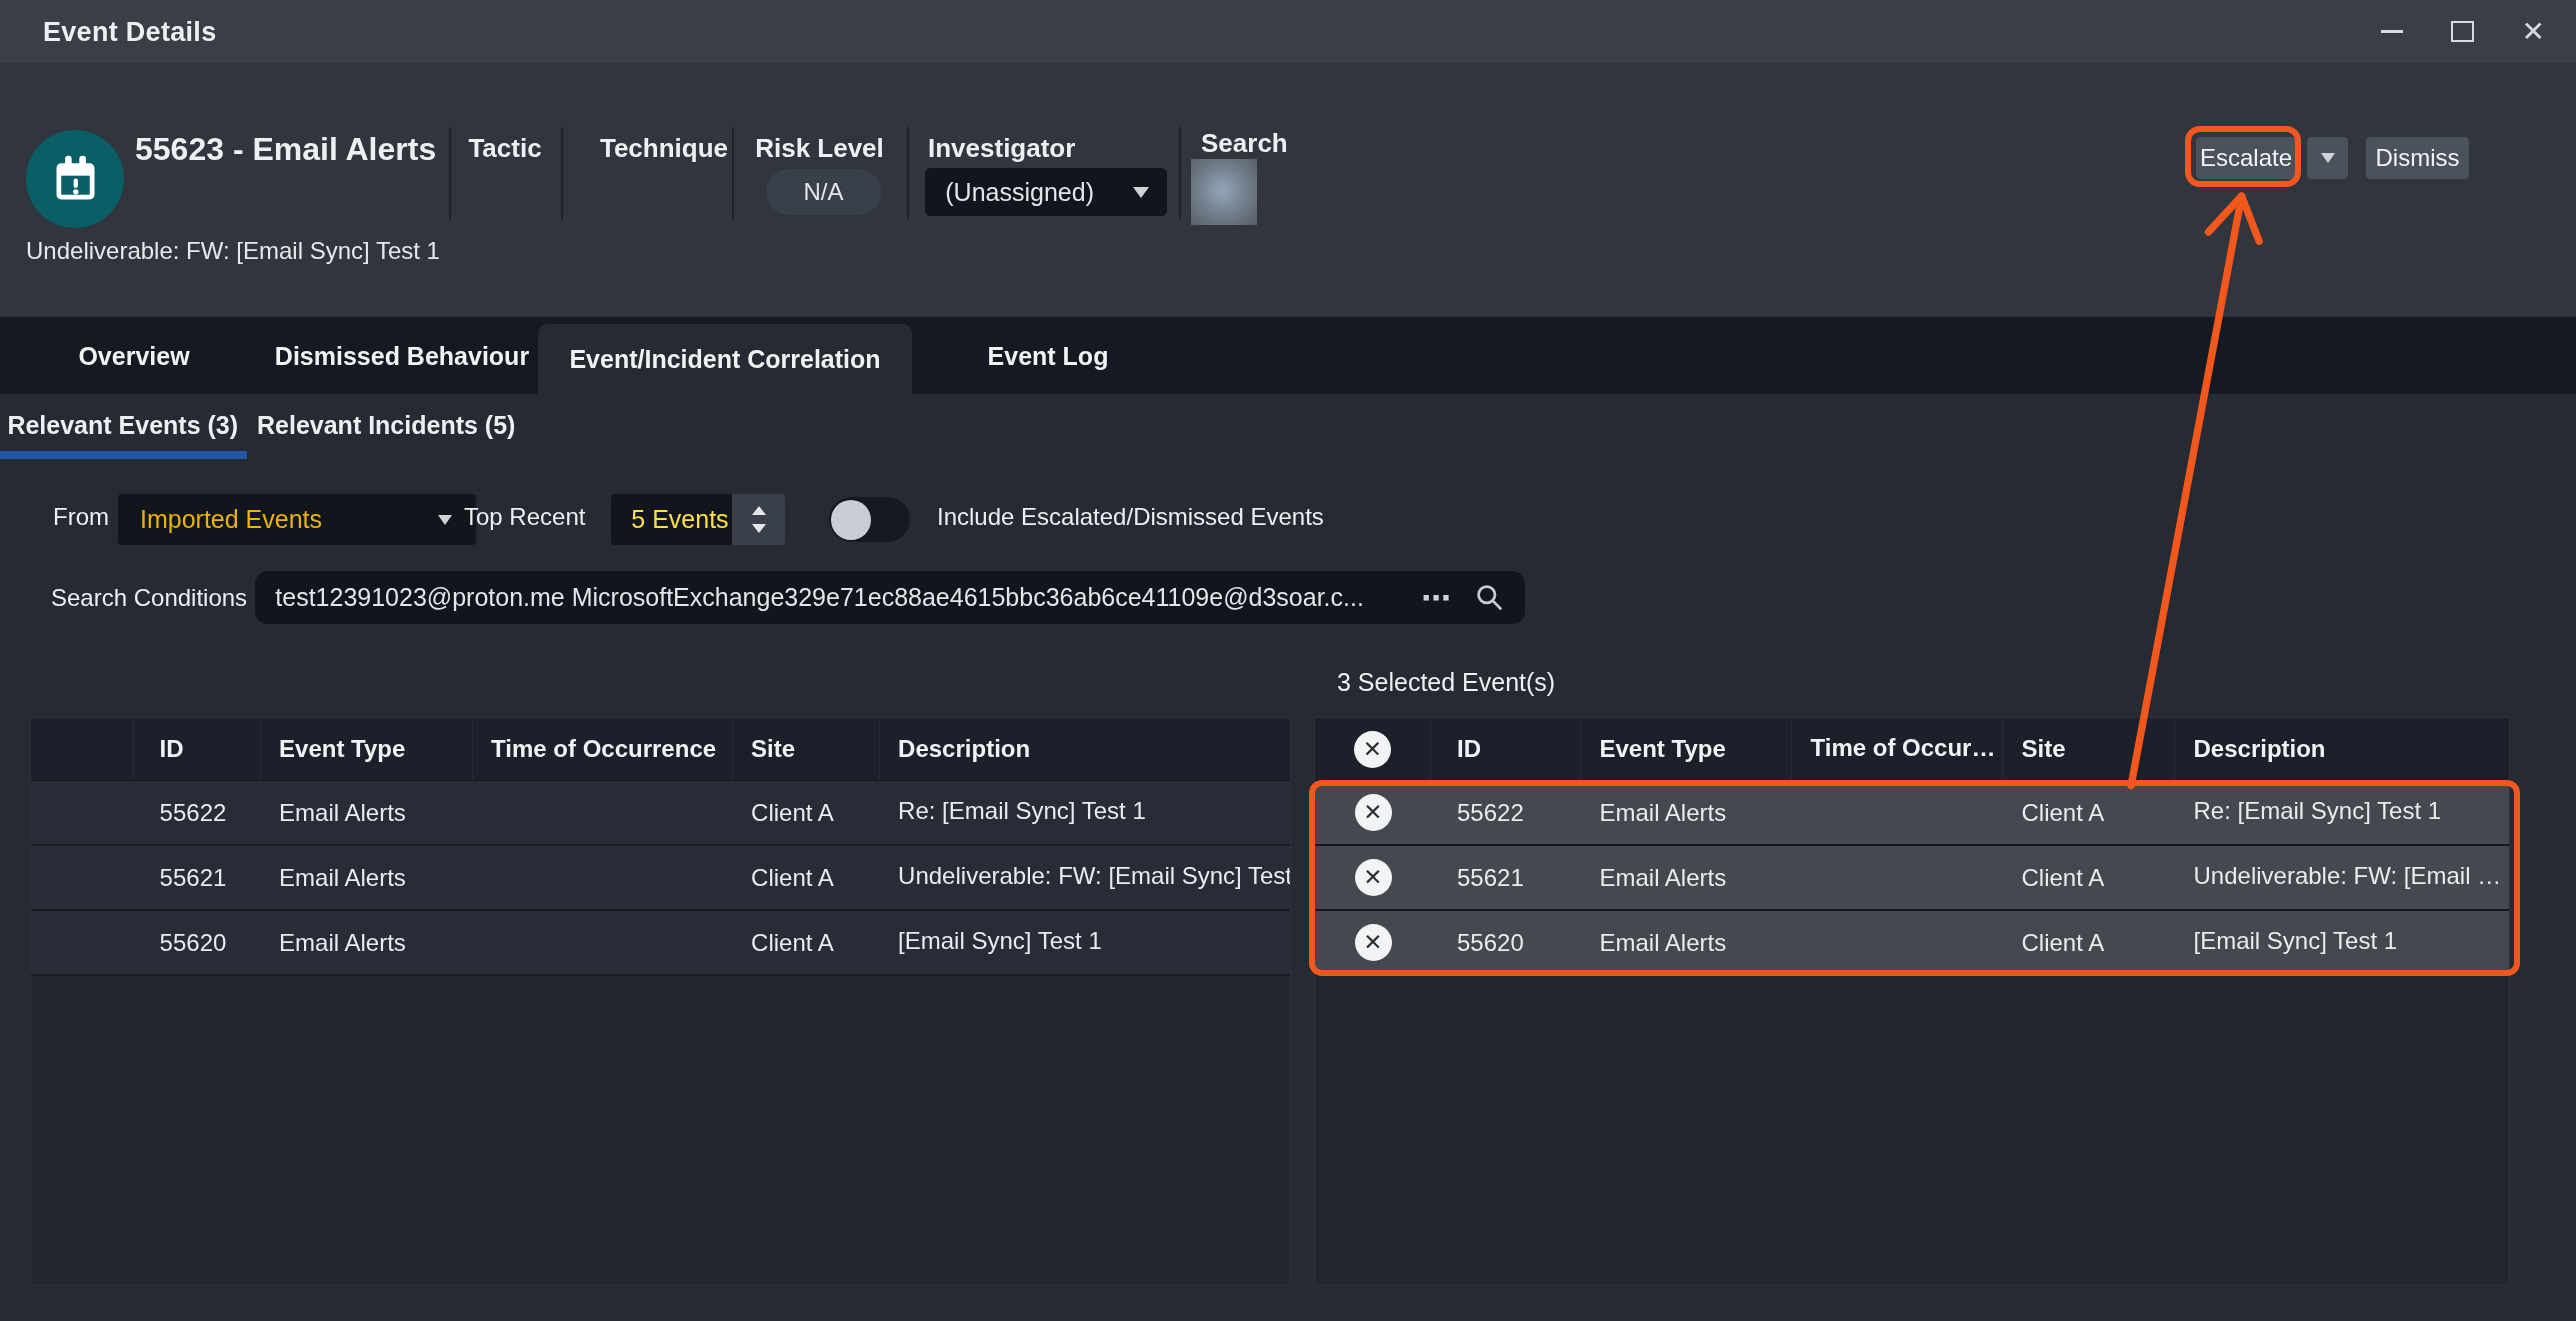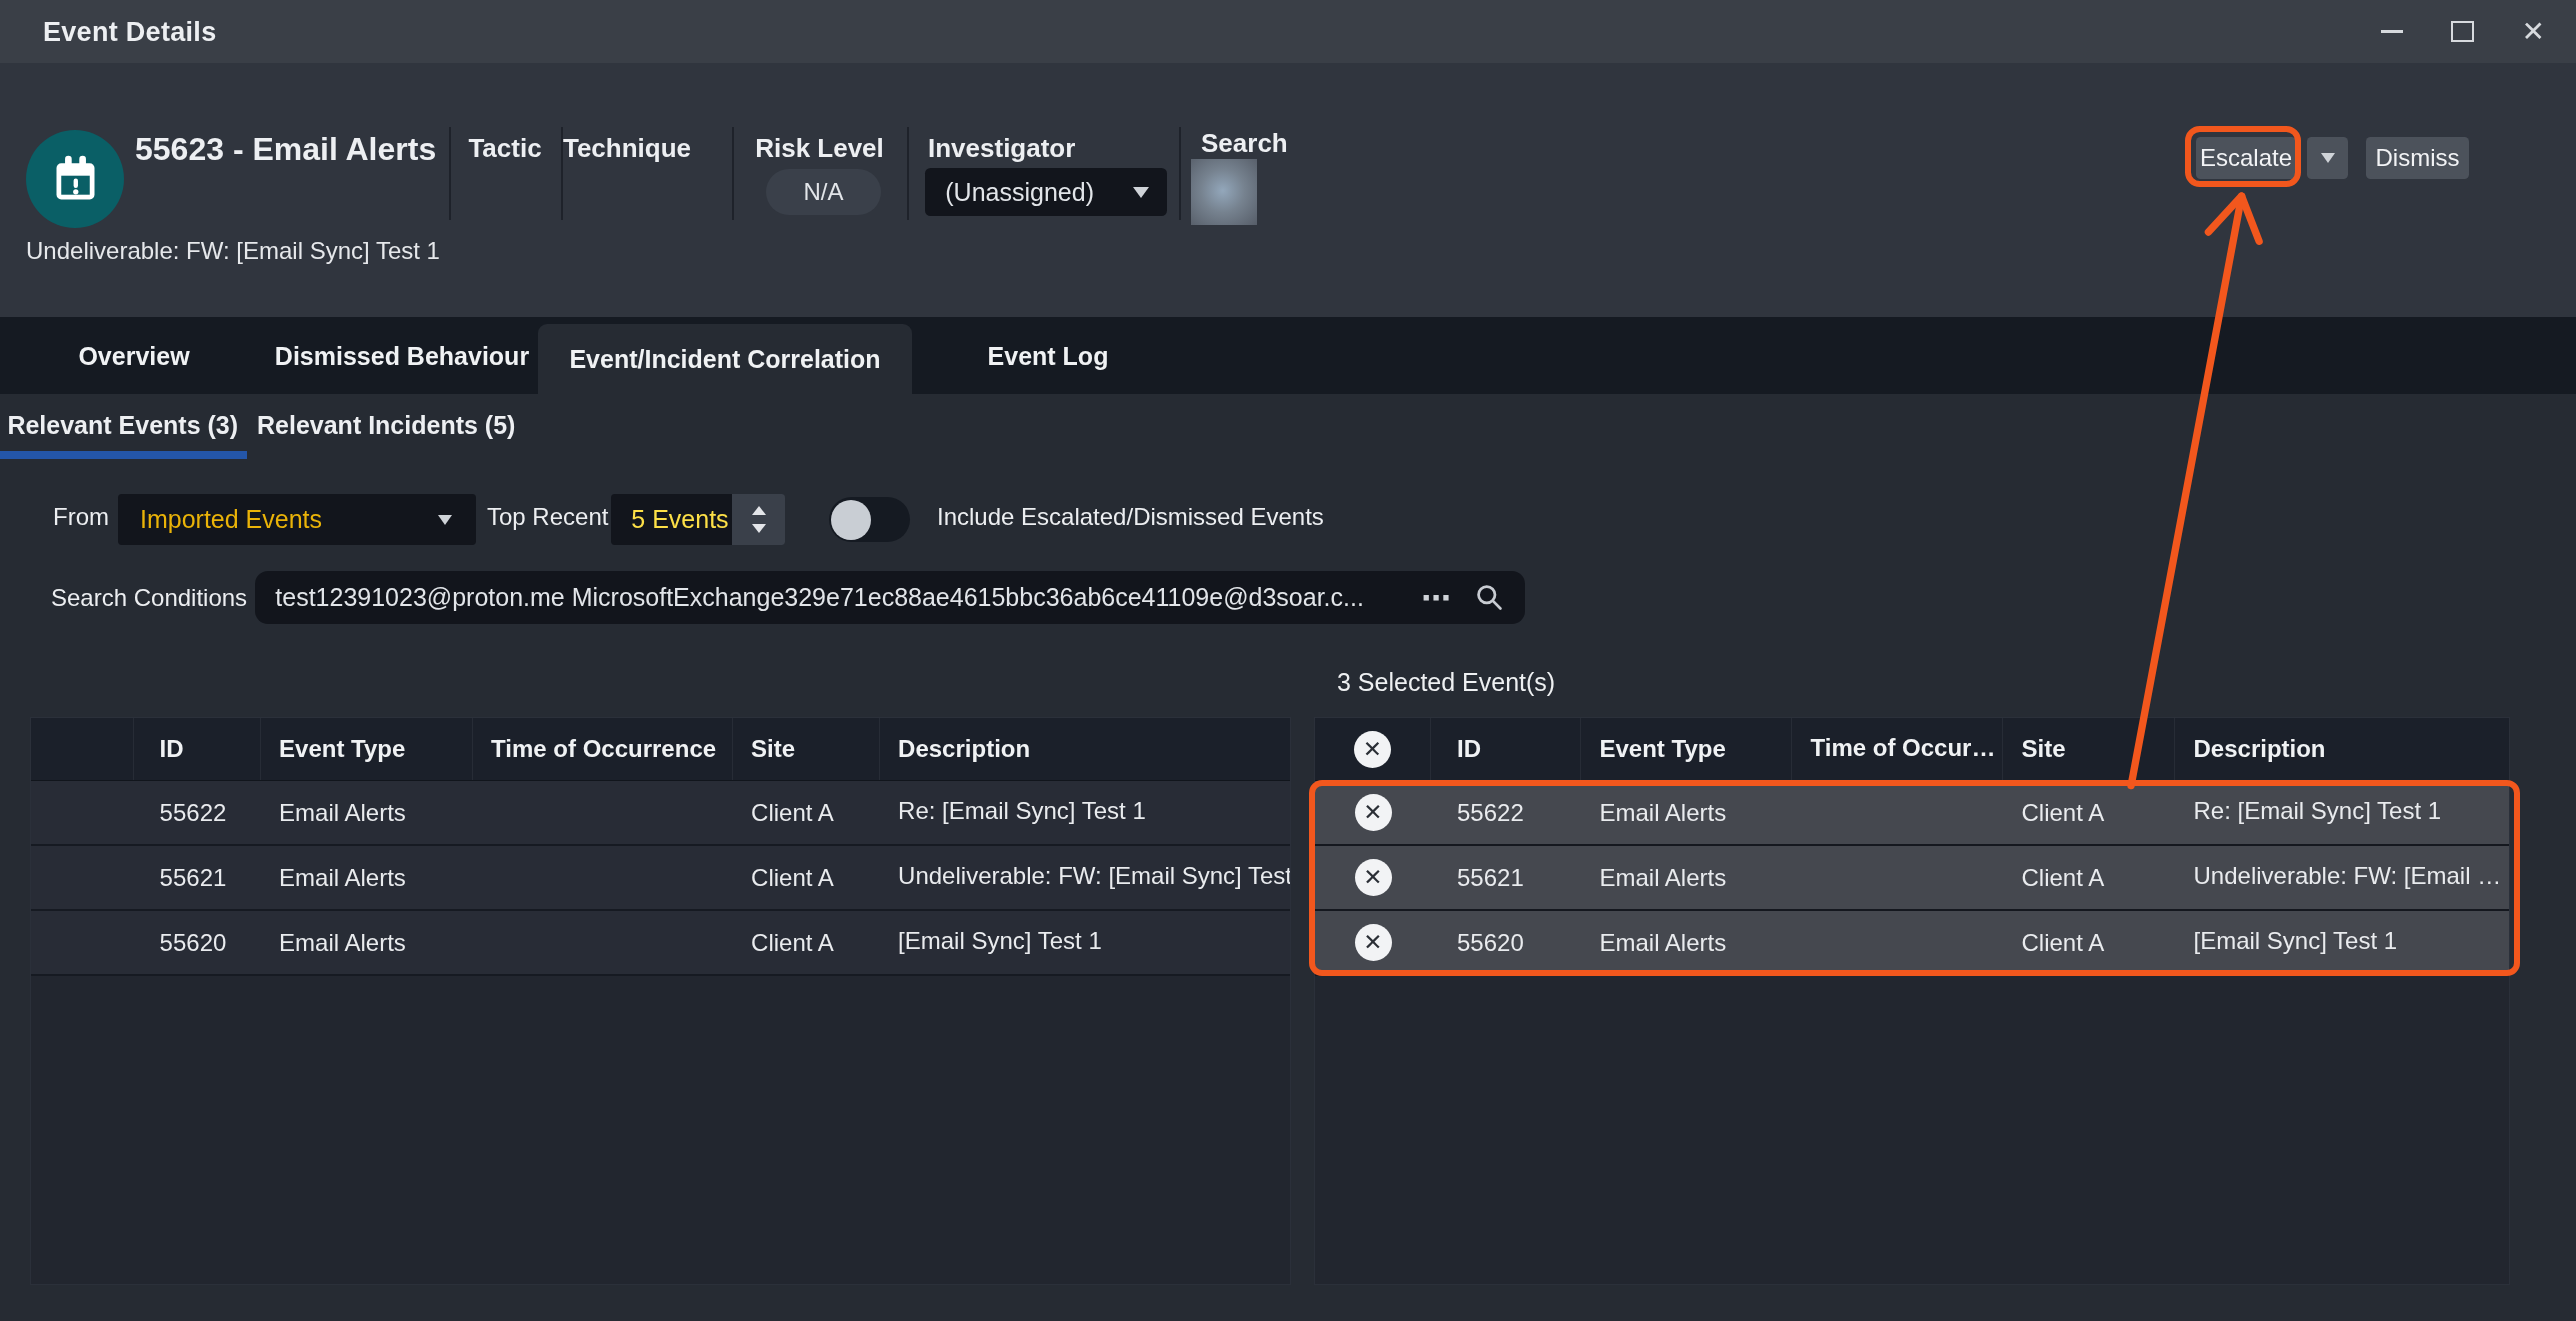--- a/index.html
+++ b/index.html
@@ -159,21 +159,21 @@
     </div>
     <div class="header-title">55623 - Email Alerts</div>
 
     <div class="hdiv" style="left:449px"></div>
     <div class="hdiv" style="left:561px"></div>
     <div class="hdiv" style="left:732px"></div>
     <div class="hdiv" style="left:907px"></div>
     <div class="hdiv" style="left:1179px"></div>
 
     <div class="hlabel" style="left:449px;width:112px">Tactic</div>
-    <div class="hlabel" style="left:544px;width:166px">Technique</div>
+    <div class="hlabel" style="left:581px;width:166px">Technique</div>
     <div class="hlabel" style="left:732px;width:175px">Risk Level</div>
     <div class="risk-pill">N/A</div>
 
     <div class="hlabel" style="left:928px;text-align:left">Investigator</div>
     <div class="inv-dd">
       <span class="inv-dd-value">(Unassigned)</span>
       <span class="caret-down"></span>
     </div>
 
     <div class="viewers-label">Search</div>
@@ -198,21 +198,21 @@
   <div class="content">
     <div class="subtab subtab-events">Relevant Events (3)</div>
     <div class="subtab subtab-incidents">Relevant Incidents (5)</div>
     <div class="subtab-underline" style="background:#2456a8"></div>
 
     <div class="filter-label from-label">From</div>
     <div class="from-dd">
       <span class="from-dd-value">Imported Events</span>
       <span class="caret-down"></span>
     </div>
-    <div class="filter-label toprecent-label" style="left:487px;top:109px">Top Recent</div>
+    <div class="filter-label toprecent-label" style="left:464px;top:109px">Top Recent</div>
     <div class="spinner">
       <div class="spinner-valuebox">
         <span>5 Events</span>
       </div>
       <div class="spinner-arrows">
         <span class="tri-up"></span>
         <span class="tri-down"></span>
       </div>
     </div>
     <div class="toggle">

